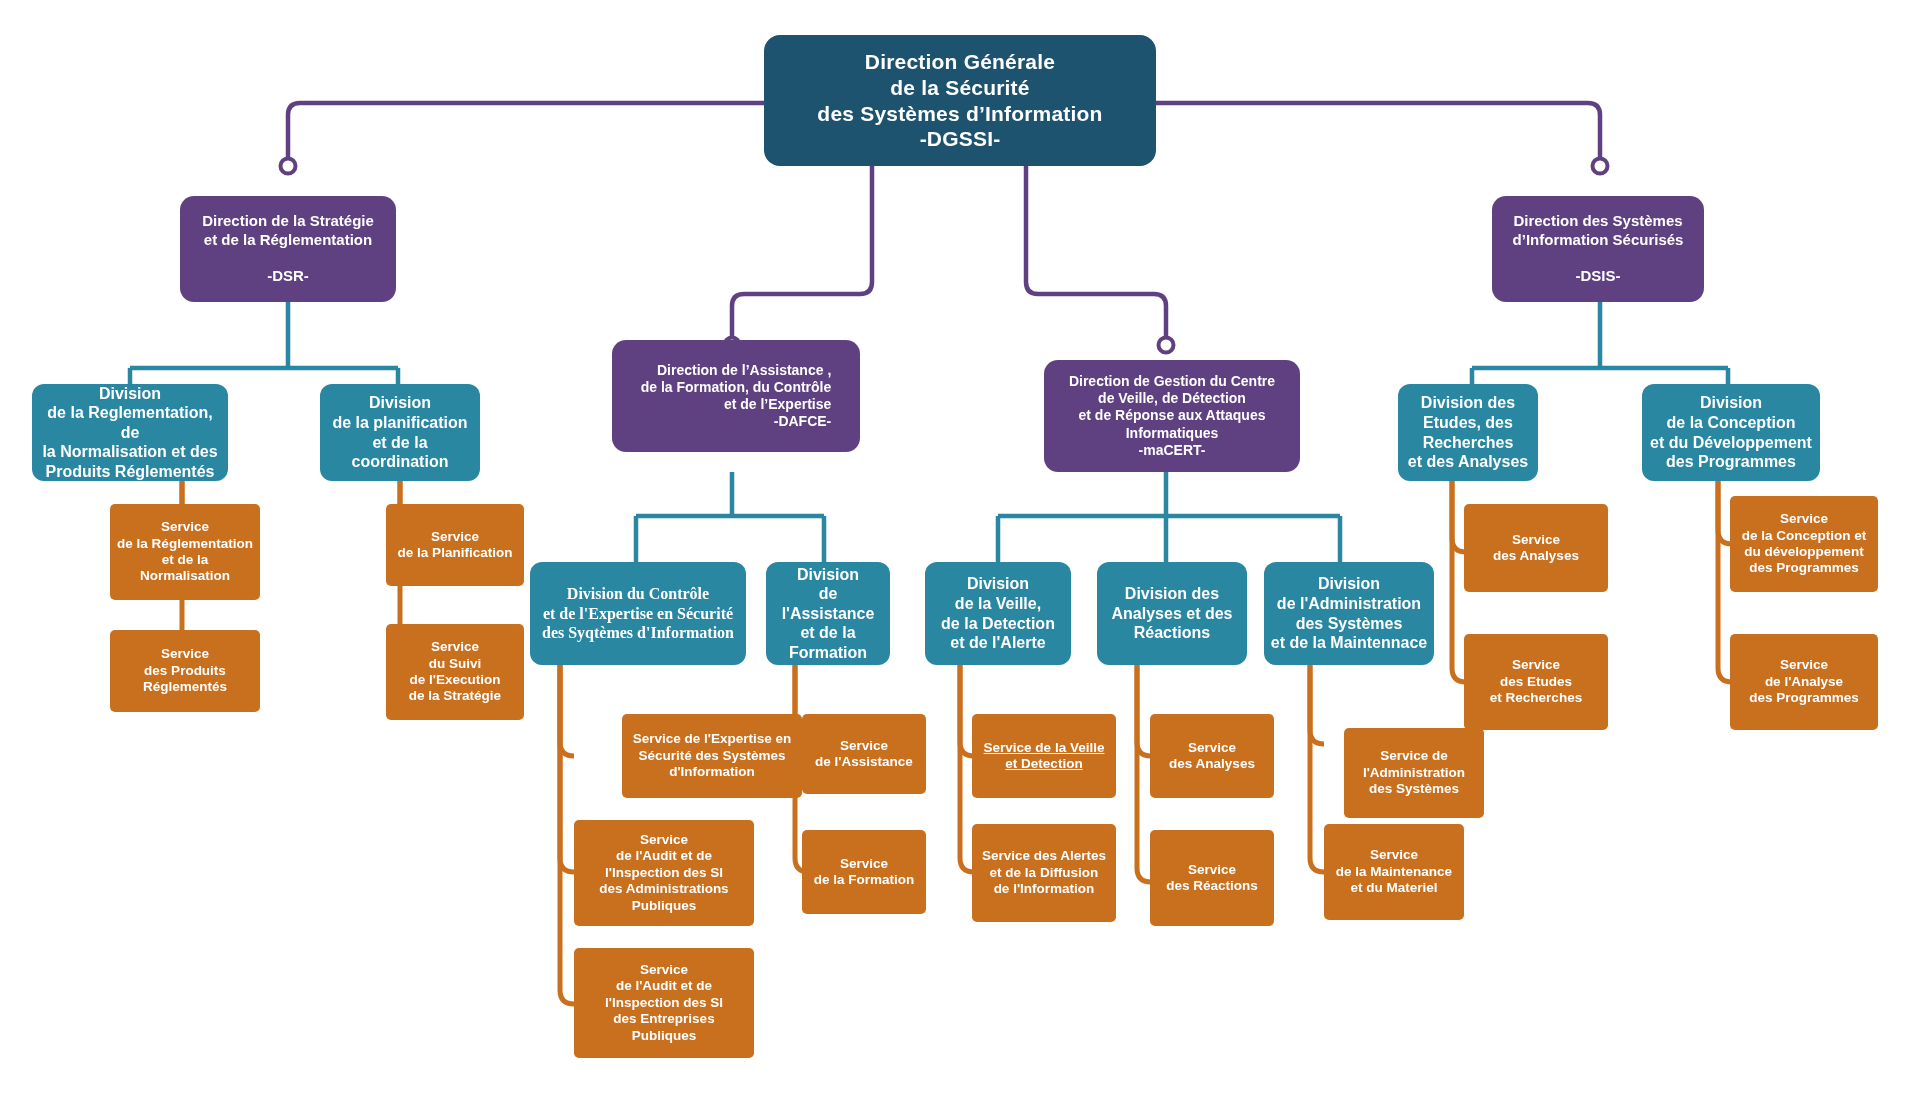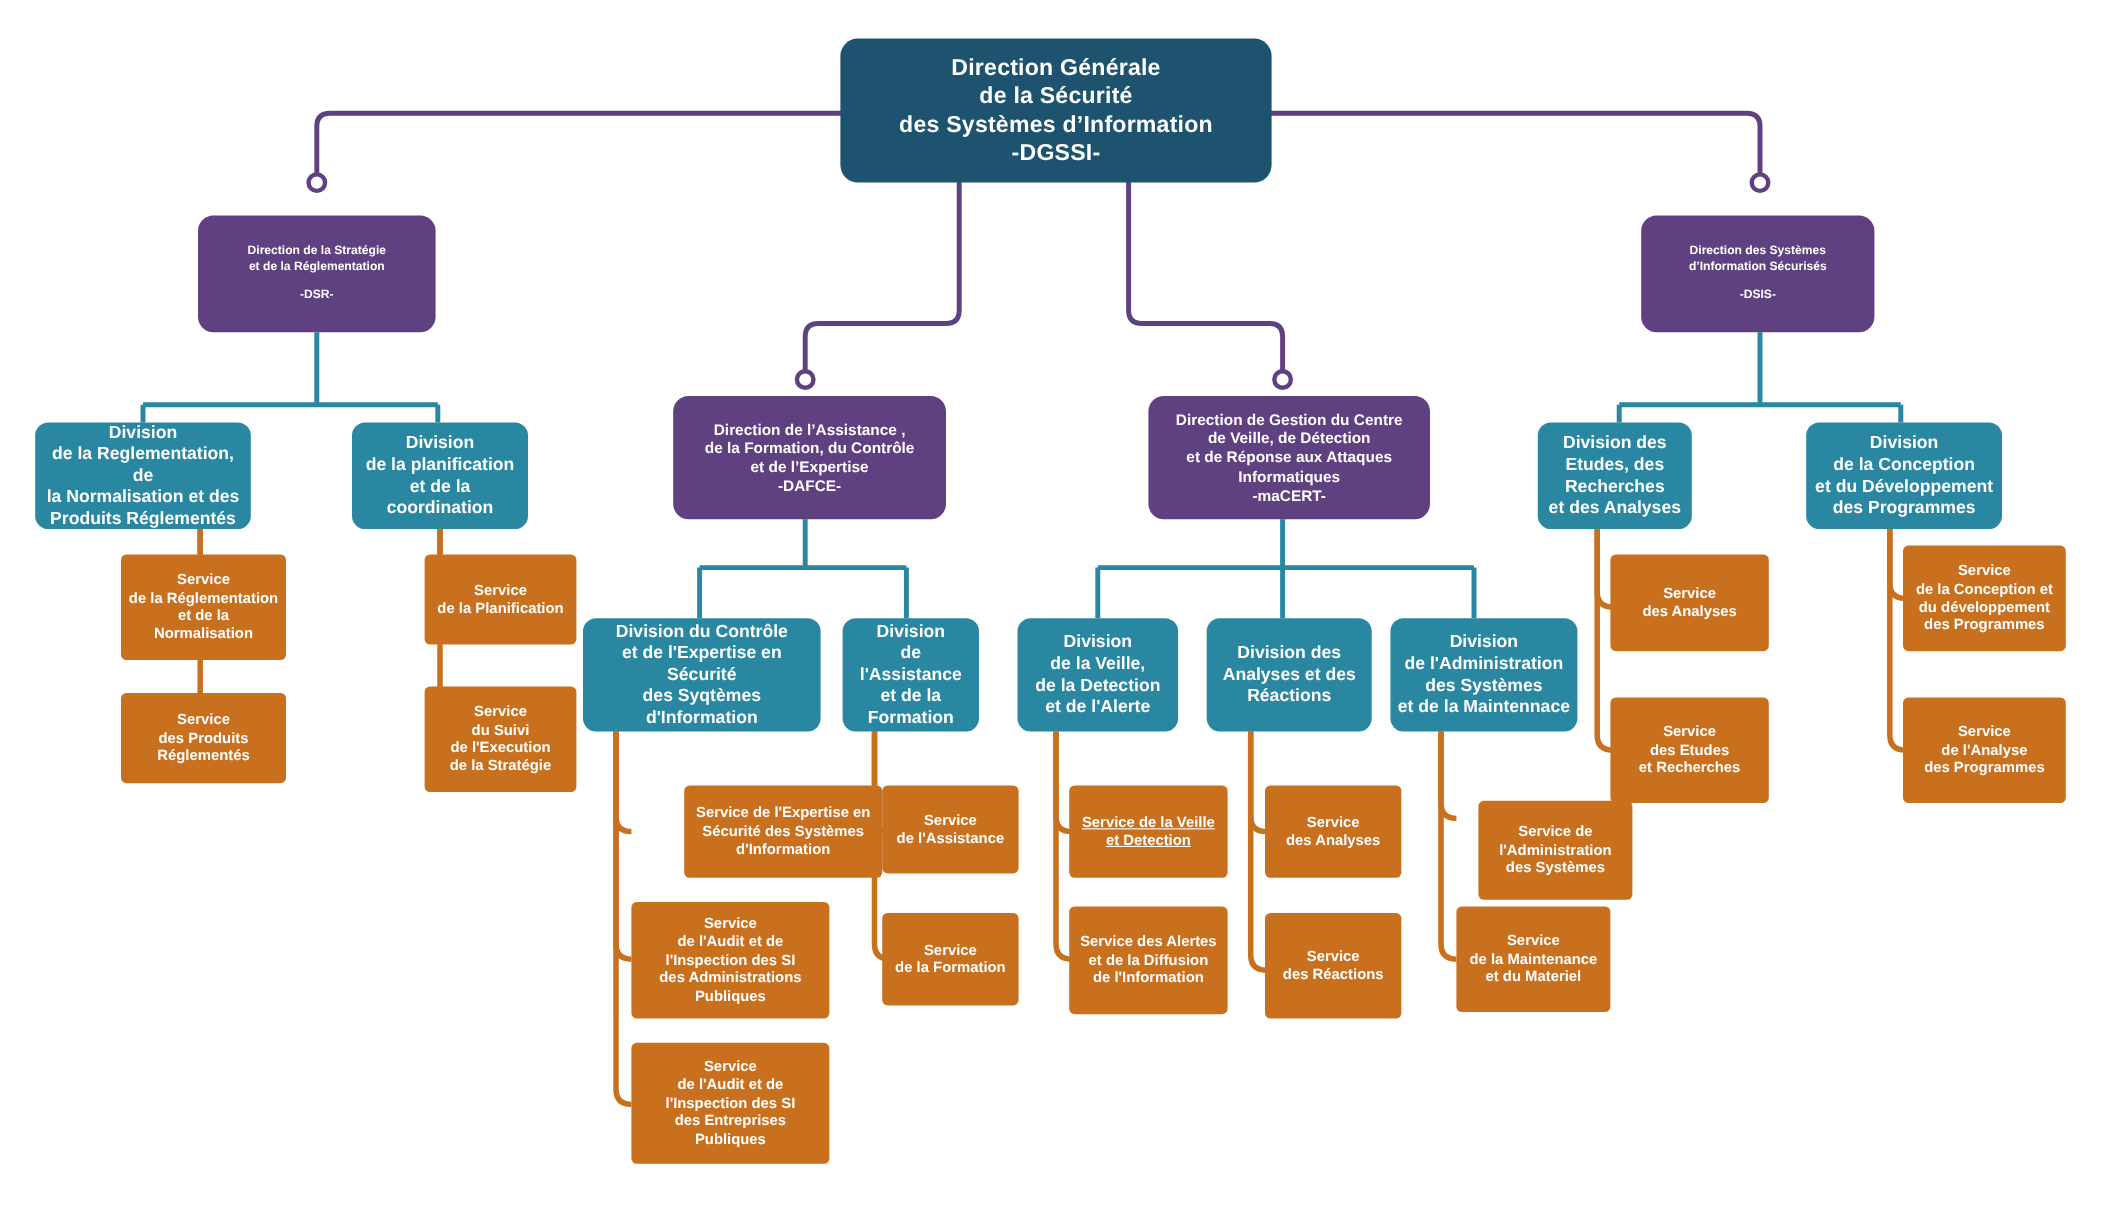--- a/index.html
+++ b/index.html
@@ -18,21 +18,21 @@
     line-height:1.22;white-space:pre-line;
     padding:4px 6px;
     z-index:5;
   }
   .root{
     background:#1d536e;border-radius:16px;
     font-size:21px;letter-spacing:.2px;
   }
   .direction{
     background:#5f4080;border-radius:14px;
-    font-size:11px;
+    font-size:15px;
   }
   .direction.wide{font-size:14px;}
   .division{
     background:#2987a1;border-radius:12px;
     font-size:16px;
   }
   .service{
     background:#c9701f;border-radius:5px;
     font-size:13.5px;
   }
@@ -104,21 +104,21 @@
   <div class="node root" style="left:764px;top:35px;width:392px;height:131px;">Direction  Générale
 de la Sécurité
 des Systèmes d’Information
 -DGSSI-</div>
 
   <div class="node direction" style="left:180px;top:196px;width:216px;height:106px;">Direction de la Stratégie
 et de la Réglementation
 
 -DSR-</div>
 
-  <div class="node direction wide" style="left:612px;top:360px;width:248px;height:112px;">Direction de l’Assistance ,
+  <div class="node direction wide" style="left:612px;top:340px;width:248px;height:112px;text-align:right;">Direction de l’Assistance ,
 de la Formation, du Contrôle
 et  de  l’Expertise
 -DAFCE-</div>
 
   <div class="node direction wide" style="left:1044px;top:360px;width:256px;height:112px;">Direction de Gestion du Centre
 de Veille, de  Détection
 et de Réponse aux Attaques
 Informatiques
 -maCERT-</div>
 
@@ -130,21 +130,21 @@
   <div class="node division" style="left:32px;top:384px;width:196px;height:97px;">Division
 de la Reglementation, de
 la Normalisation et des
 Produits Réglementés</div>
 
   <div class="node division" style="left:320px;top:384px;width:160px;height:97px;">Division
 de la planification
 et de la
 coordination</div>
 
-  <div class="node division" style="left:530px;top:562px;width:216px;height:103px;">Division du Contrôle
+  <div class="node division" style="left:530px;top:562px;width:216px;height:103px;font-family:Liberation Serif, serif;">Division du Contrôle
 et de l'Expertise en Sécurité
 des Syqtèmes d'Information</div>
 
   <div class="node division" style="left:766px;top:562px;width:124px;height:103px;">Division
 de l'Assistance
 et de la
 Formation</div>
 
   <div class="node division" style="left:925px;top:562px;width:146px;height:103px;">Division
 de la Veille,

